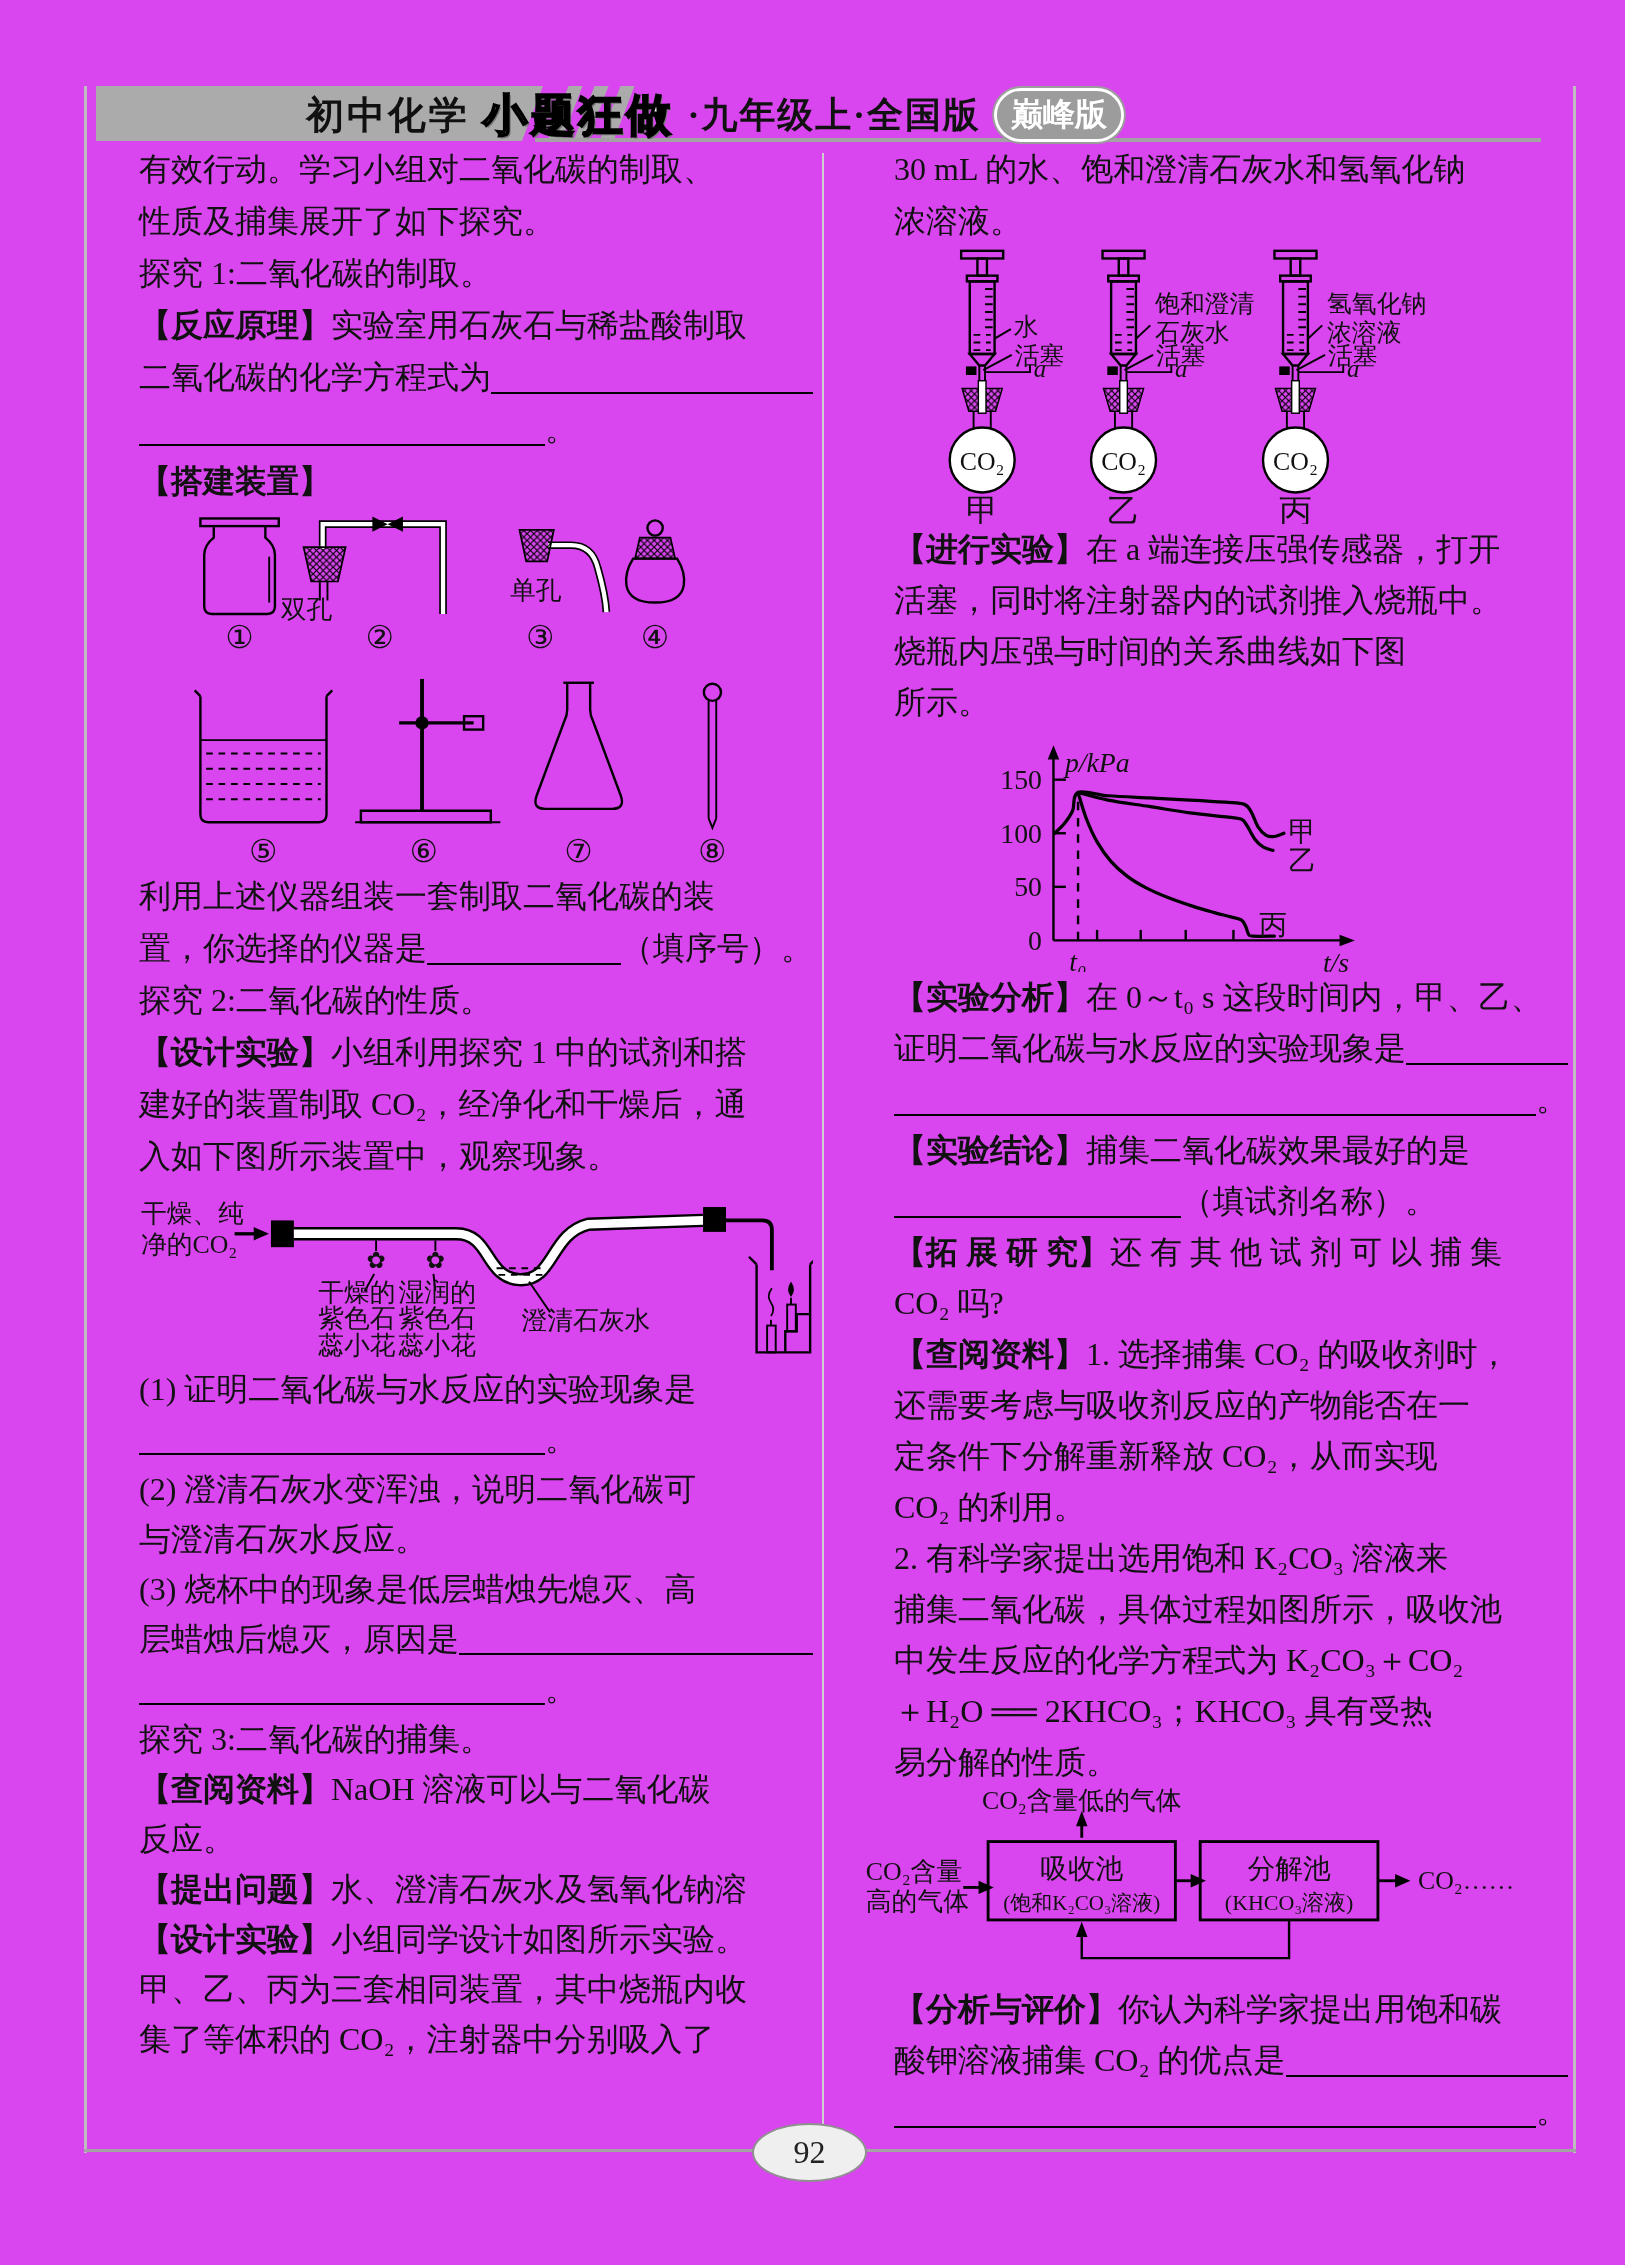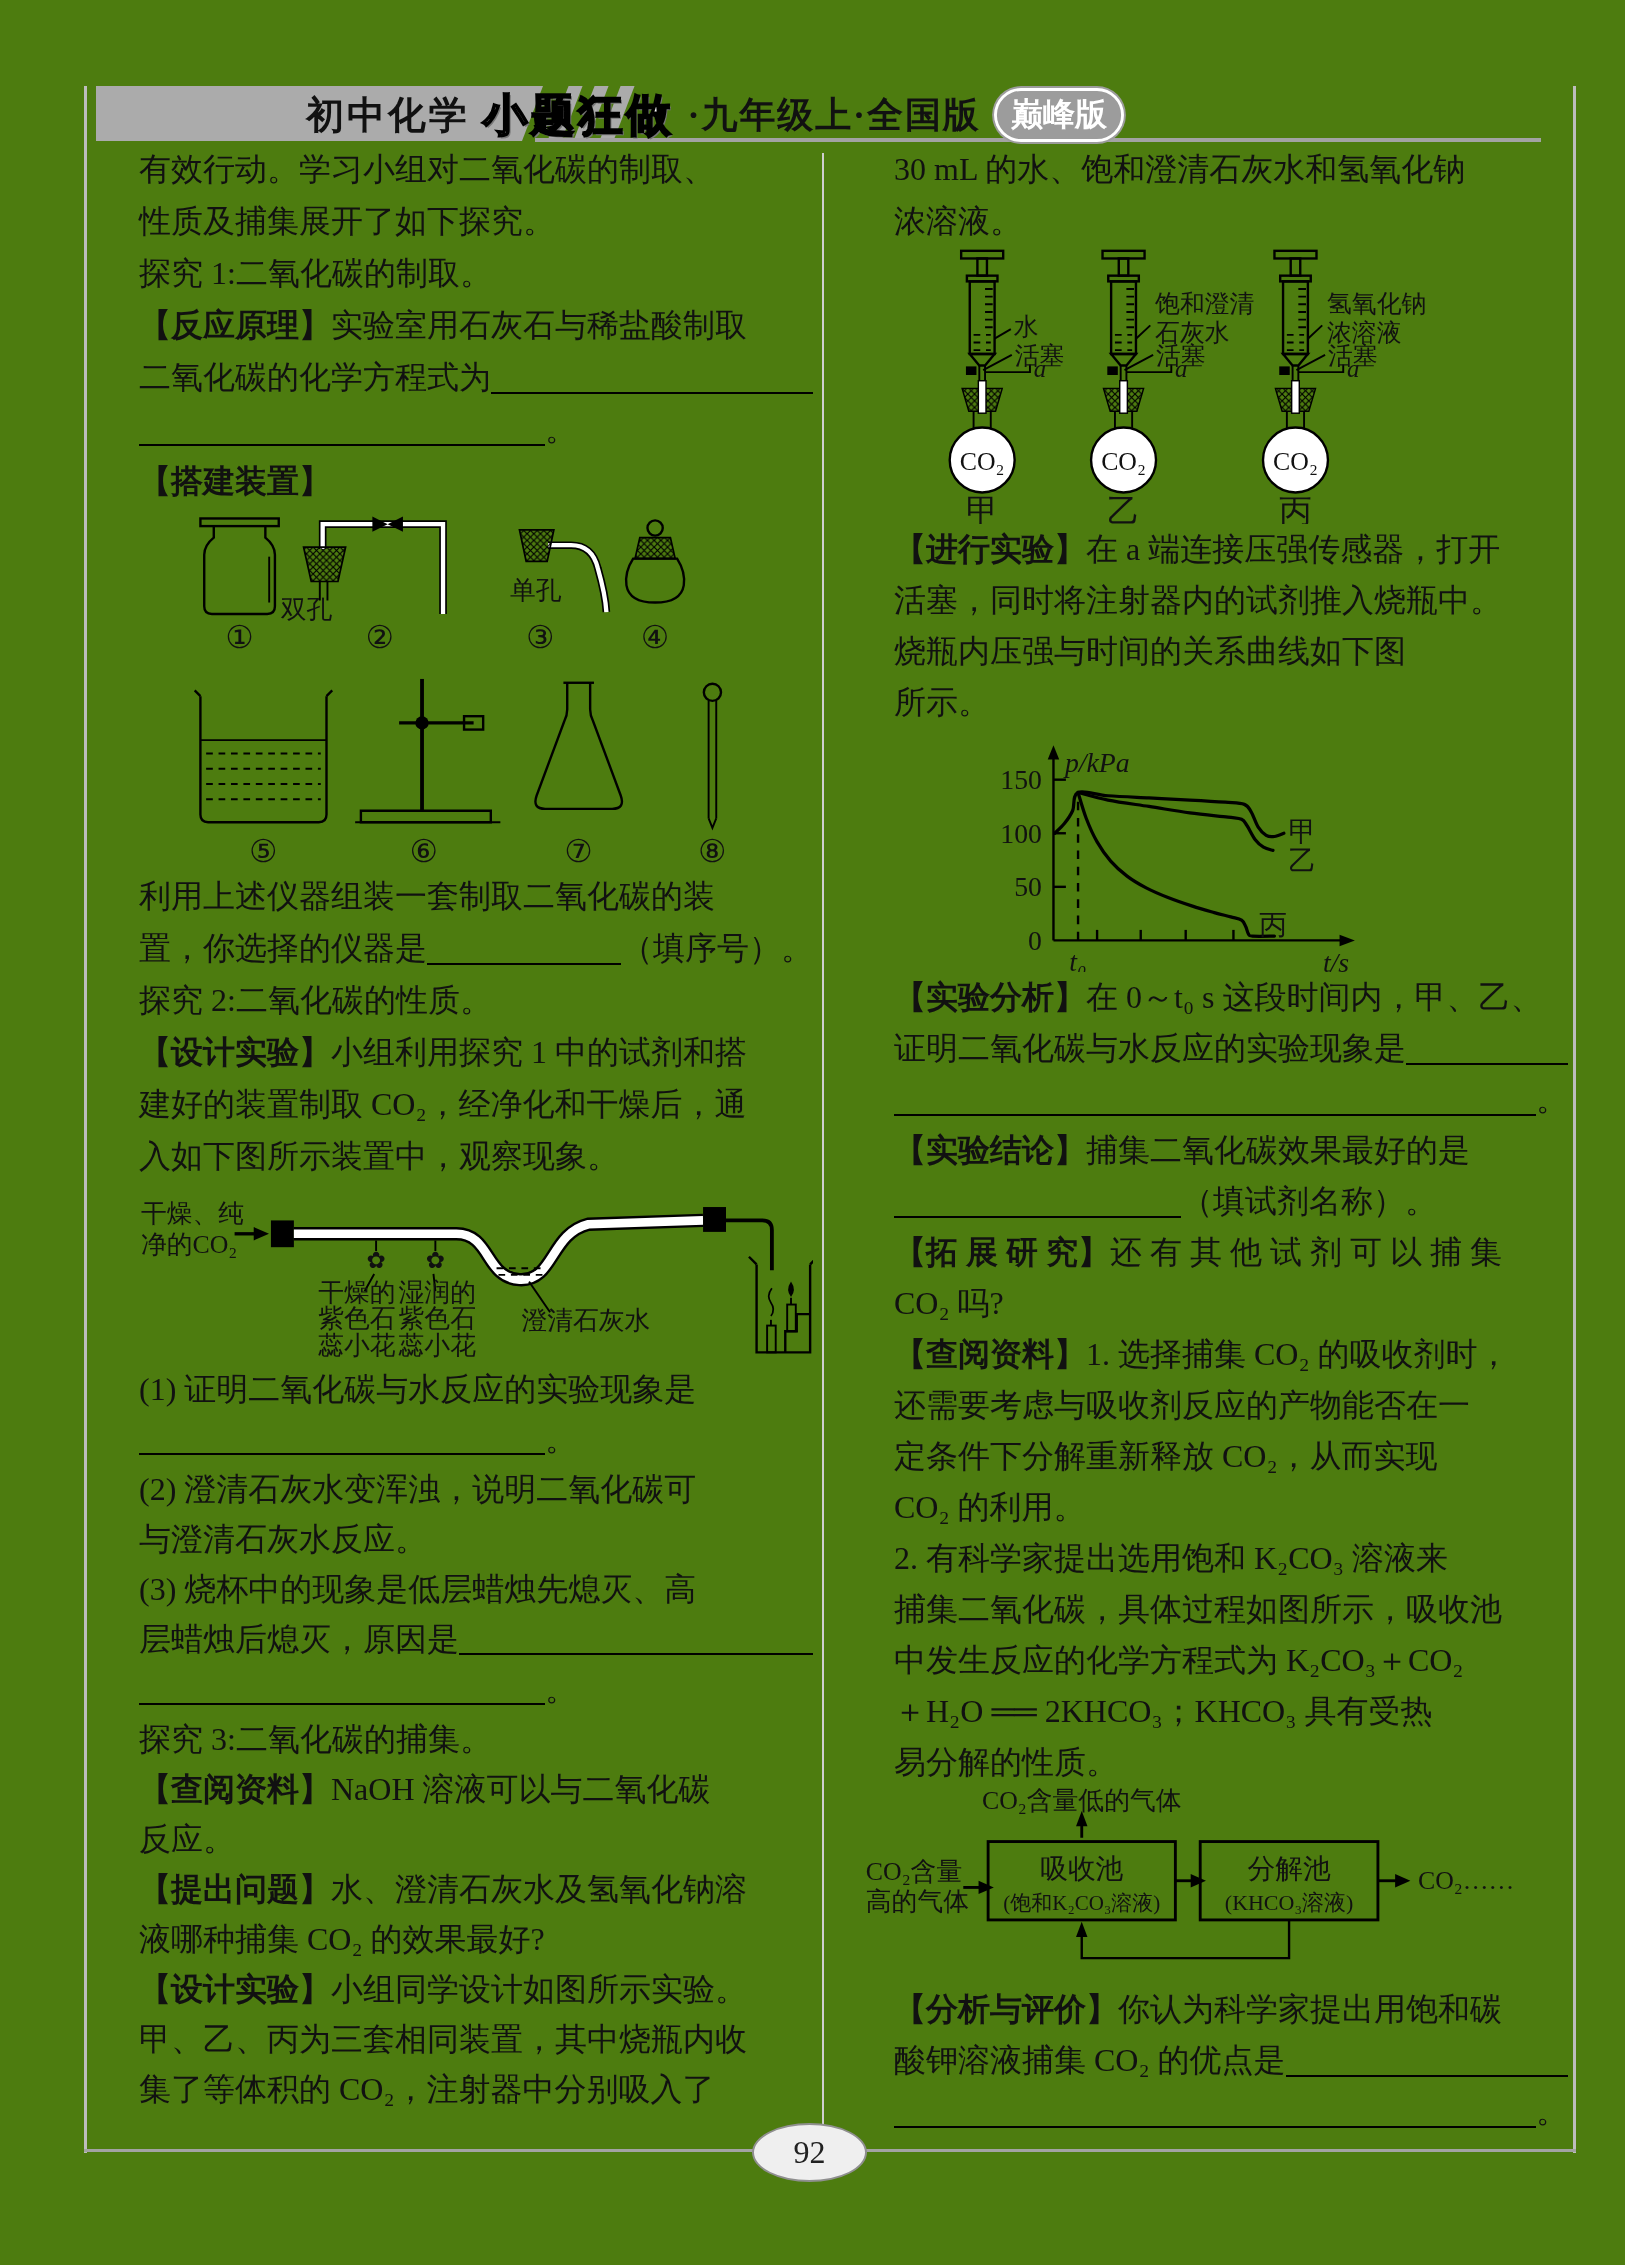--- a/index.html
+++ b/index.html
@@ -1,16 +1,16 @@
 <!DOCTYPE html>
 <html><head>
 <meta charset="utf-8">
 <style>
   html,body{margin:0;padding:0;background:#fff;}
-  .page{position:relative;width:1625px;height:2265px;background:#4d7c0f;overflow:hidden;
+  .page{position:relative;width:1625px;height:2265px;background:#d946ef;overflow:hidden;
         font-family:"Liberation Serif","DejaVu Serif","DejaVu Sans",serif;color:#111;}
   
   .band{position:absolute;left:96px;top:86px;width:447px;height:55px;background:#ababab;
         clip-path:polygon(0 0,100% 0,calc(100% - 21px) 100%,0 100%);}
   .stripe{position:absolute;top:86px;width:14.3px;height:55px;background:#ababab;transform:skewX(-21deg);}
   .hline{position:absolute;background:#a3a3a3;}
   .title-row{position:absolute;left:306px;top:88px;height:54px;display:flex;align-items:center;gap:13.4px;}
   .t-series{font-size:38px;font-weight:bold;letter-spacing:2.9px;}
   .t-brand{font-size:44px;font-weight:900;letter-spacing:3.8px;color:#fff;
            -webkit-text-stroke:2.1px #000;text-shadow:1.9px 1.9px 0 #777;}
@@ -204,21 +204,20 @@
         <div class="ln"><span class="blank" style="width: 406px;"></span><span class="tx">。</span></div>
         <div class="ln"><span class="tx">(2) 澄清石灰水变浑浊，说明二氧化碳可</span></div>
         <div class="ln"><span class="tx">与澄清石灰水反应。</span></div>
         <div class="ln"><span class="tx">(3) 烧杯中的现象是低层蜡烛先熄灭、高</span></div>
         <div class="ln"><span class="tx">层蜡烛后熄灭，原因是</span><span class="blank" style="flex: 1 1 0%;"></span></div>
         <div class="ln"><span class="blank" style="width: 406px;"></span><span class="tx">。</span></div>
         <div class="ln"><span class="tx">探究 3:二氧化碳的捕集。</span></div>
         <div class="ln"><span class="hd">【查阅资料】</span><span class="tx">NaOH 溶液可以与二氧化碳</span></div>
         <div class="ln"><span class="tx">反应。</span></div>
         <div class="ln"><span class="hd">【提出问题】</span><span class="tx">水、澄清石灰水及氢氧化钠溶</span></div>
-        <div class="ln"><span class="tx">液哪种捕集 CO₂ 的效果最好?</span></div>
         <div class="ln"><span class="hd">【设计实验】</span><span class="tx">小组同学设计如图所示实验。</span></div>
         <div class="ln"><span class="tx">甲、乙、丙为三套相同装置，其中烧瓶内收</span></div>
         <div class="ln"><span class="tx">集了等体积的 CO₂，注射器中分别吸入了</span></div>
       </div>
   </div>
 
   <div class="col col-right">
 
     <div class="sec lh54">
         <div class="ln"><span class="tx">30 mL 的水、饱和澄清石灰水和氢氧化钠</span></div>

